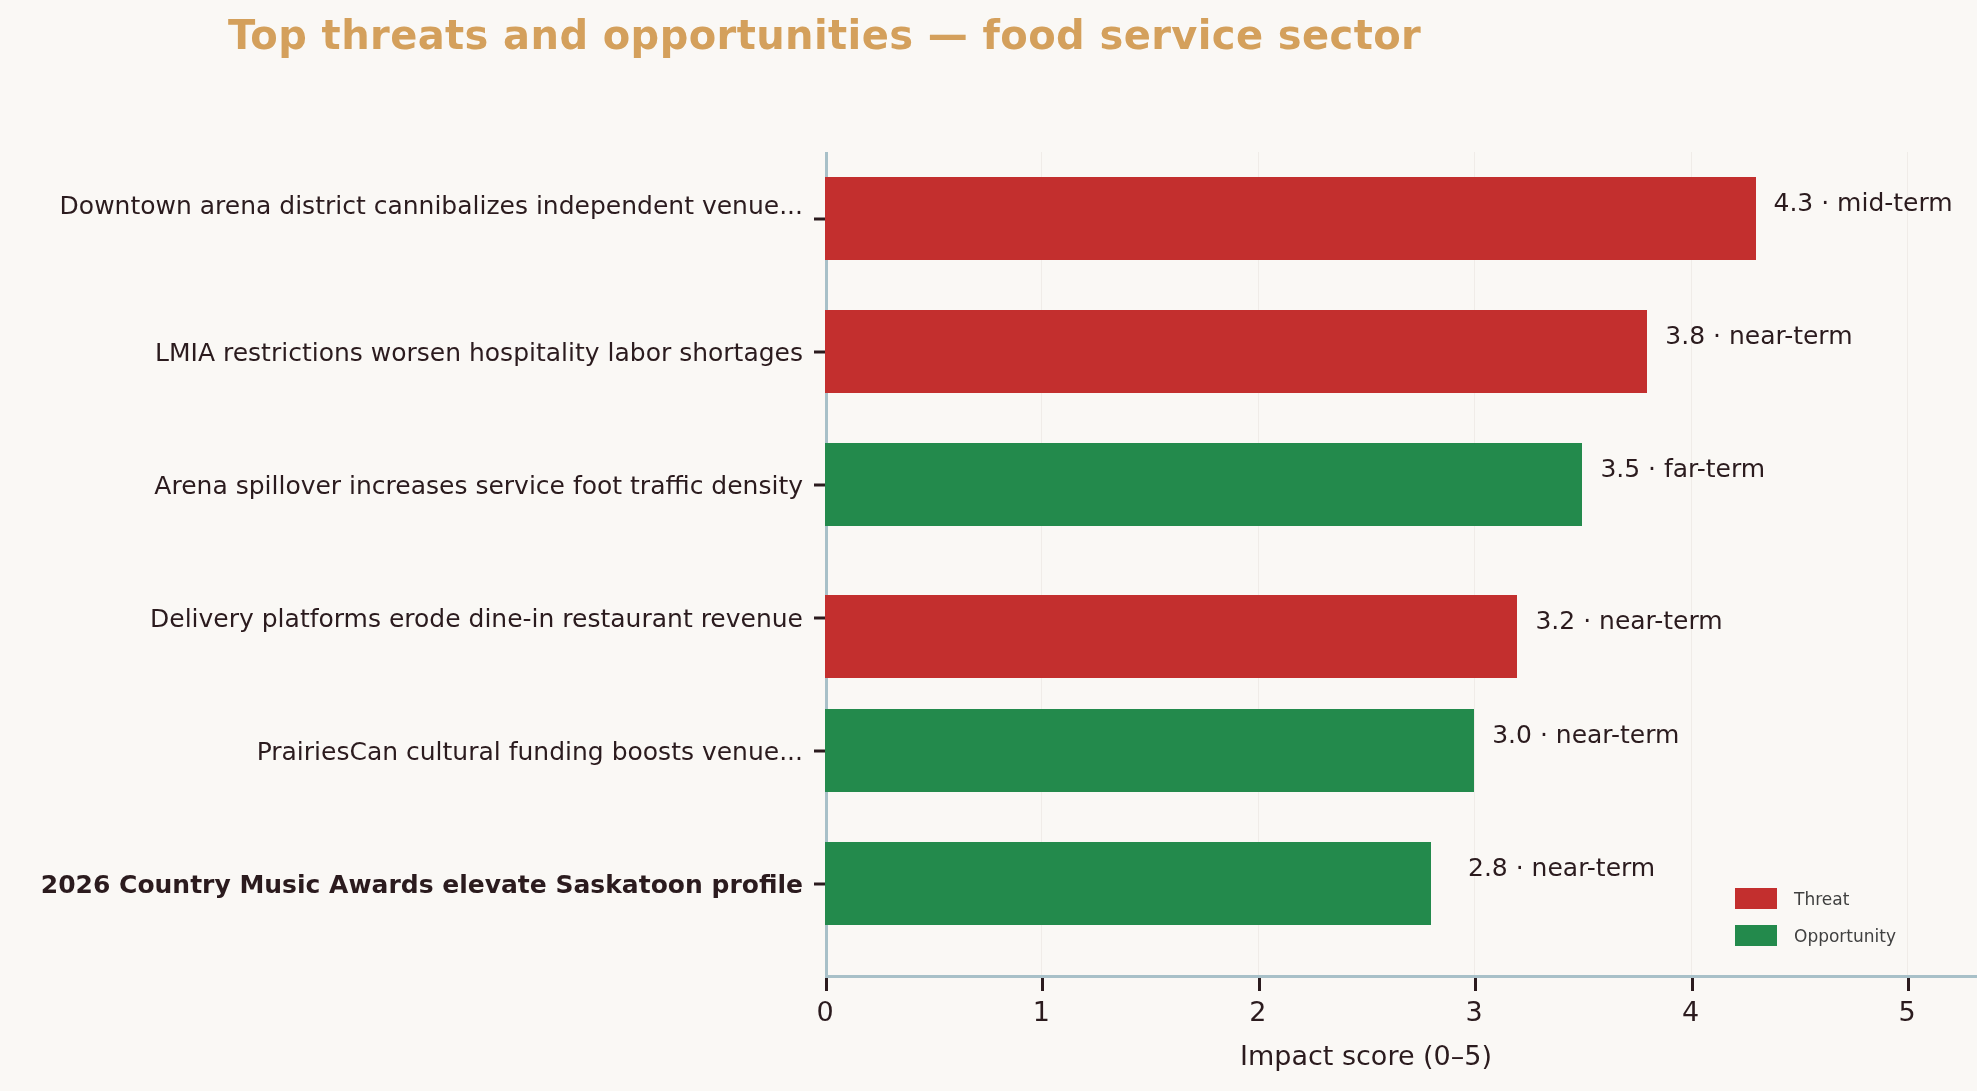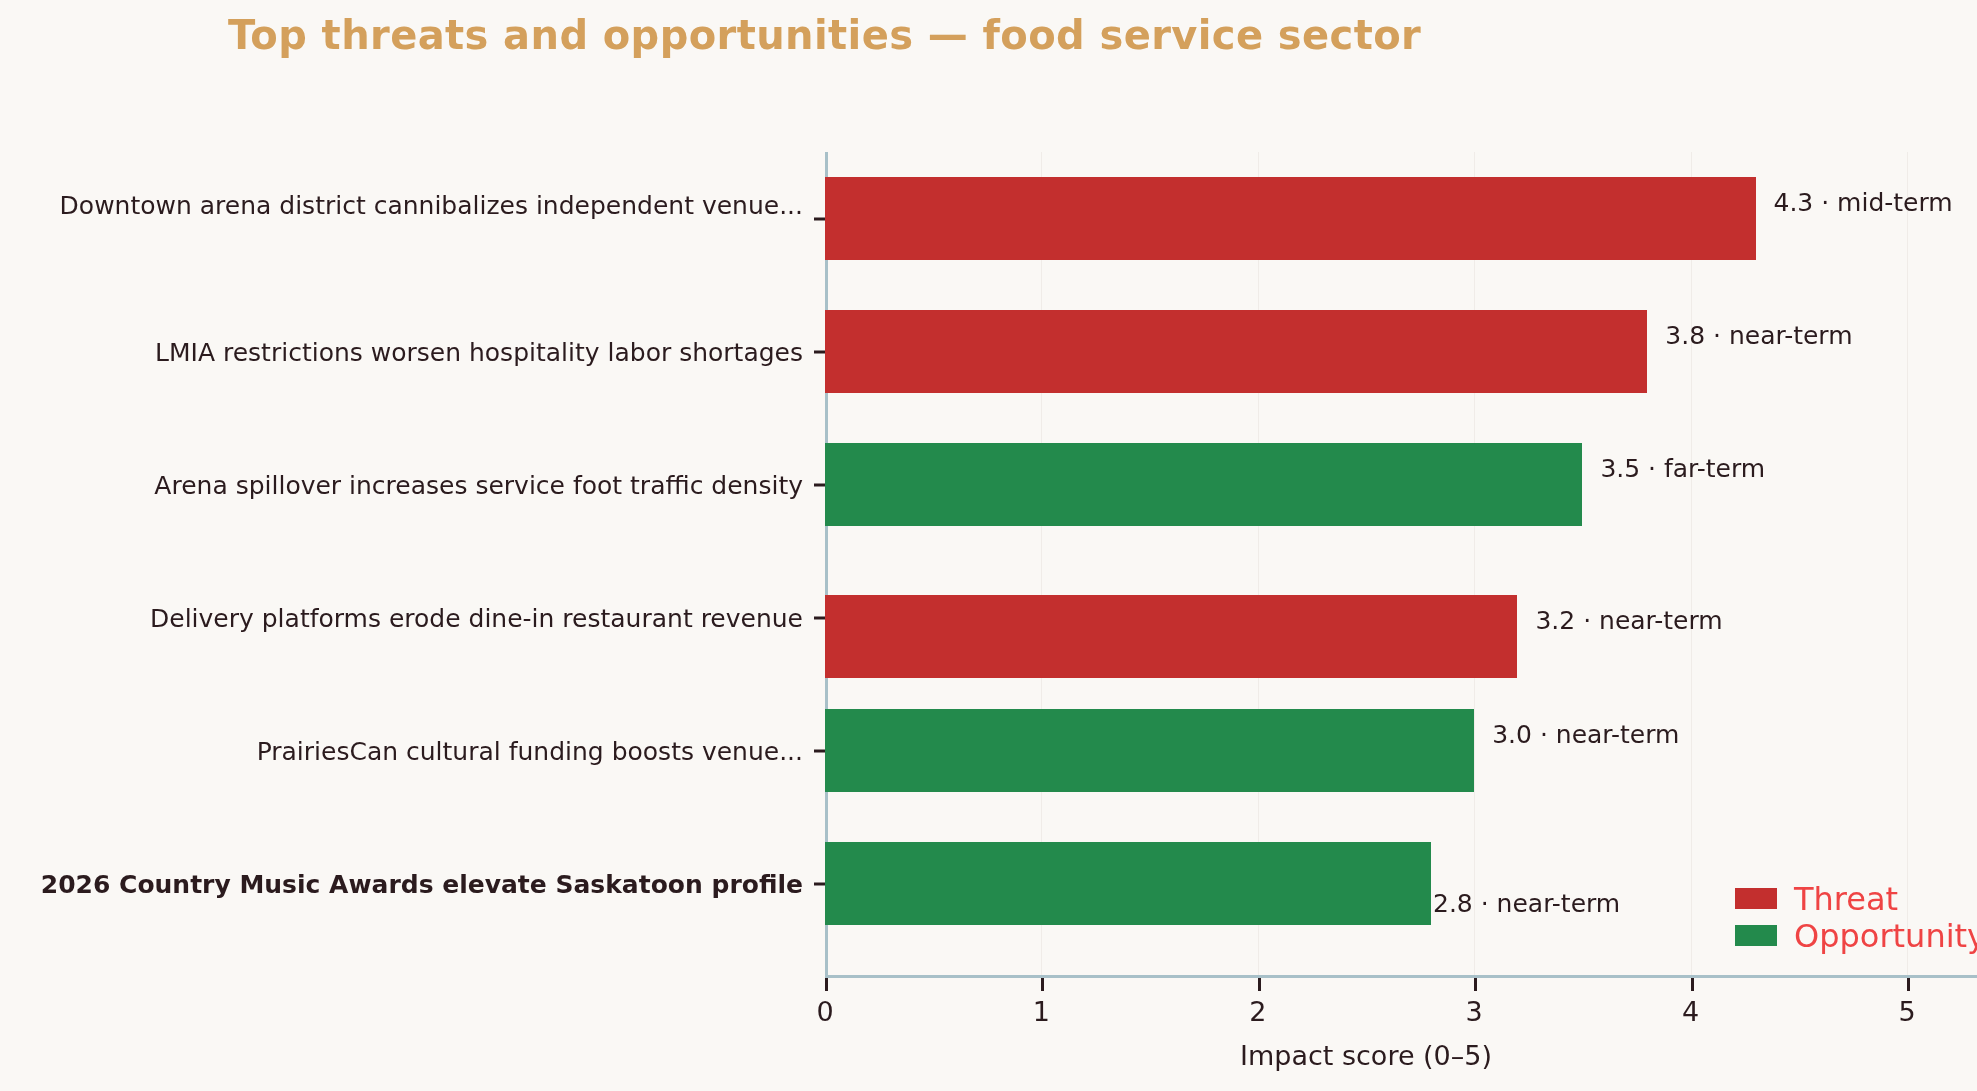--- a/index.html
+++ b/index.html
@@ -144,22 +144,22 @@
     height: 37px;
   }
   .legend-swatch {
     width: 42px;
     height: 21px;
     margin-right: 17px;
   }
   .legend-swatch.threat      { background: #c32f2e; }
   .legend-swatch.opportunity { background: #238a4c; }
   .legend-label {
-    font-size: 32px;
-    color: #ef4444;
+    font-size: 17px;
+    color: #404040;
     white-space: nowrap;
   }
 </style>
 </head>
 <body>
 
 <div id="chart-root">
 
   <div id="chart-title">Top threats and opportunities — food service sector</div>
 
@@ -190,21 +190,21 @@
       <div class="bar-row" style="top: 570px; left: 825px;">
         <div class="bar threat" style="width: 692.48px;"></div>
         <div class="bar-value" style="left: 710.48px;">3.2  ·  near-term</div>
       </div>
       <div class="bar-row" style="top: 684px; left: 825px;">
         <div class="bar opportunity" style="width: 649.2px;"></div>
         <div class="bar-value" style="left: 667.2px;">3.0  ·  near-term</div>
       </div>
       <div class="bar-row" style="top: 817px; left: 825px;">
         <div class="bar opportunity" style="width: 605.92px;"></div>
-        <div class="bar-value" style="left: 608px; margin-top: 36px;">2.8  ·  near-term</div>
+        <div class="bar-value" style="left: 643px;">2.8  ·  near-term</div>
       </div>
     </div>
 
   <div id="yticks-layer">
       <div class="ytick-label" style="top: 205px;">Downtown arena district cannibalizes independent venue...</div>
       <div class="ytick-mark" style="top: 218.5px;"></div>
       <div class="ytick-label" style="top: 351.5px;">LMIA restrictions worsen hospitality labor shortages</div>
       <div class="ytick-mark" style="top: 351.5px;"></div>
       <div class="ytick-label" style="top: 484.5px;">Arena spillover increases service foot traffic density</div>
       <div class="ytick-mark" style="top: 484.5px;"></div>

